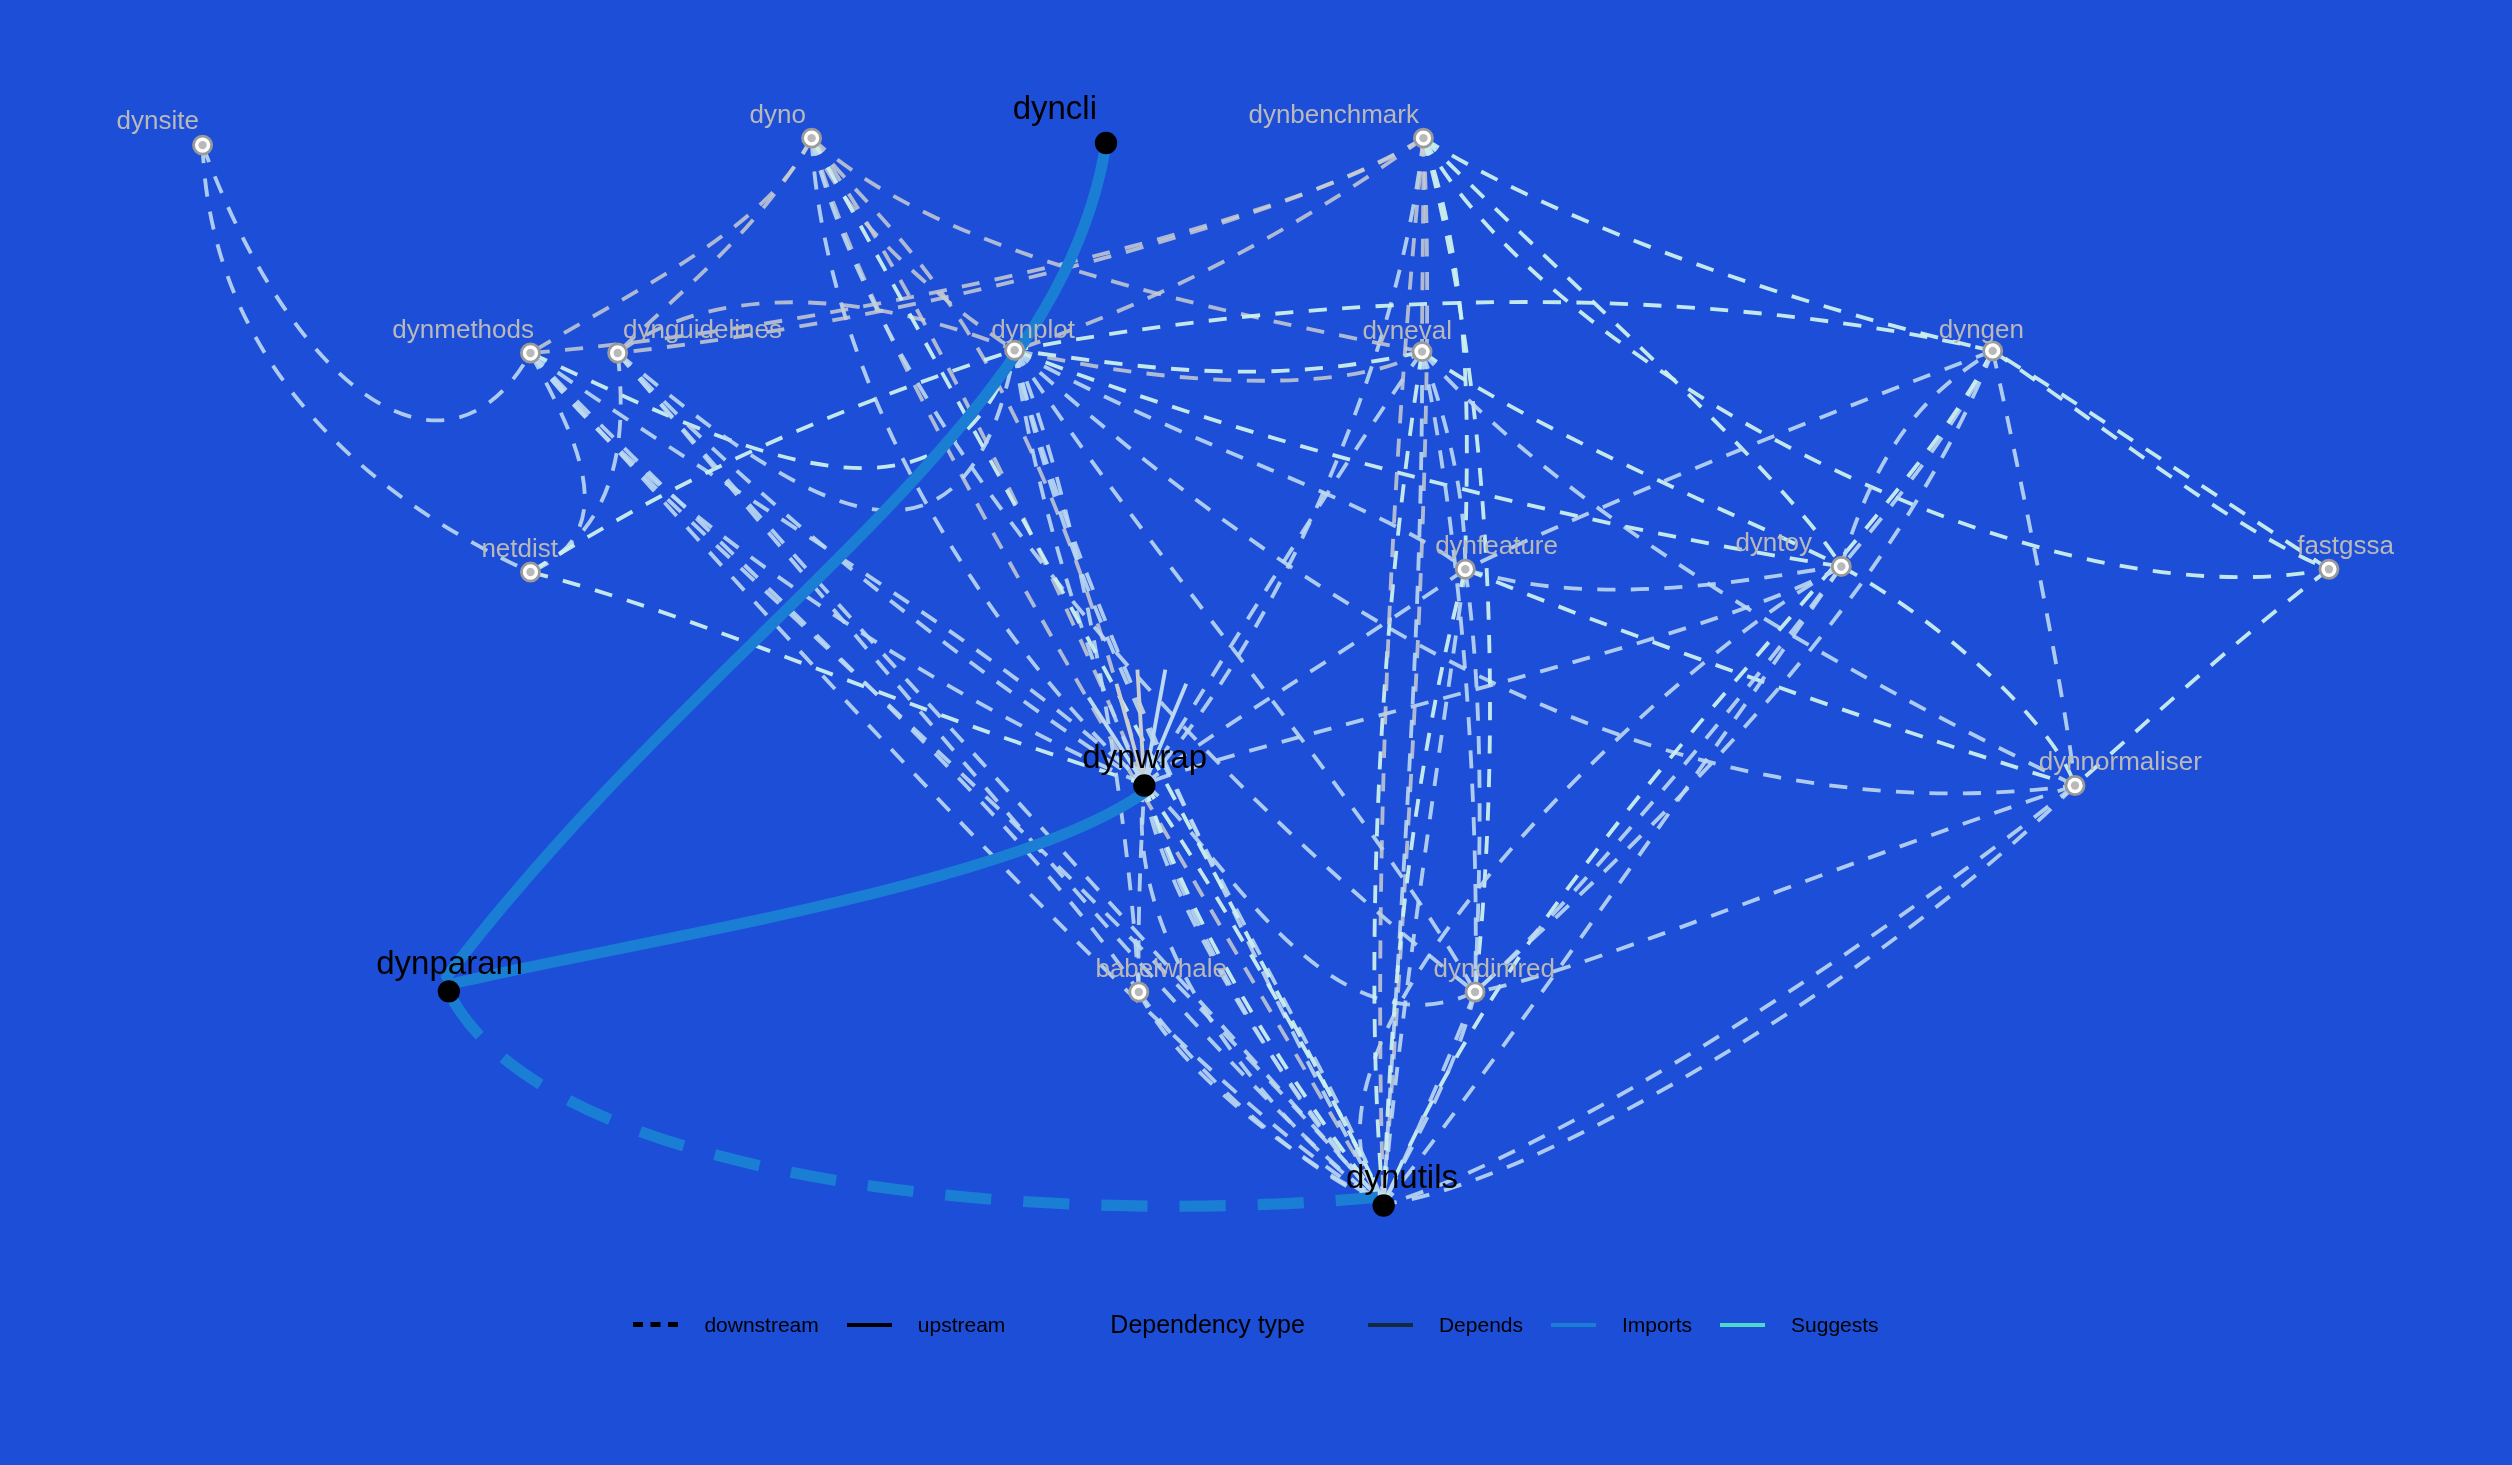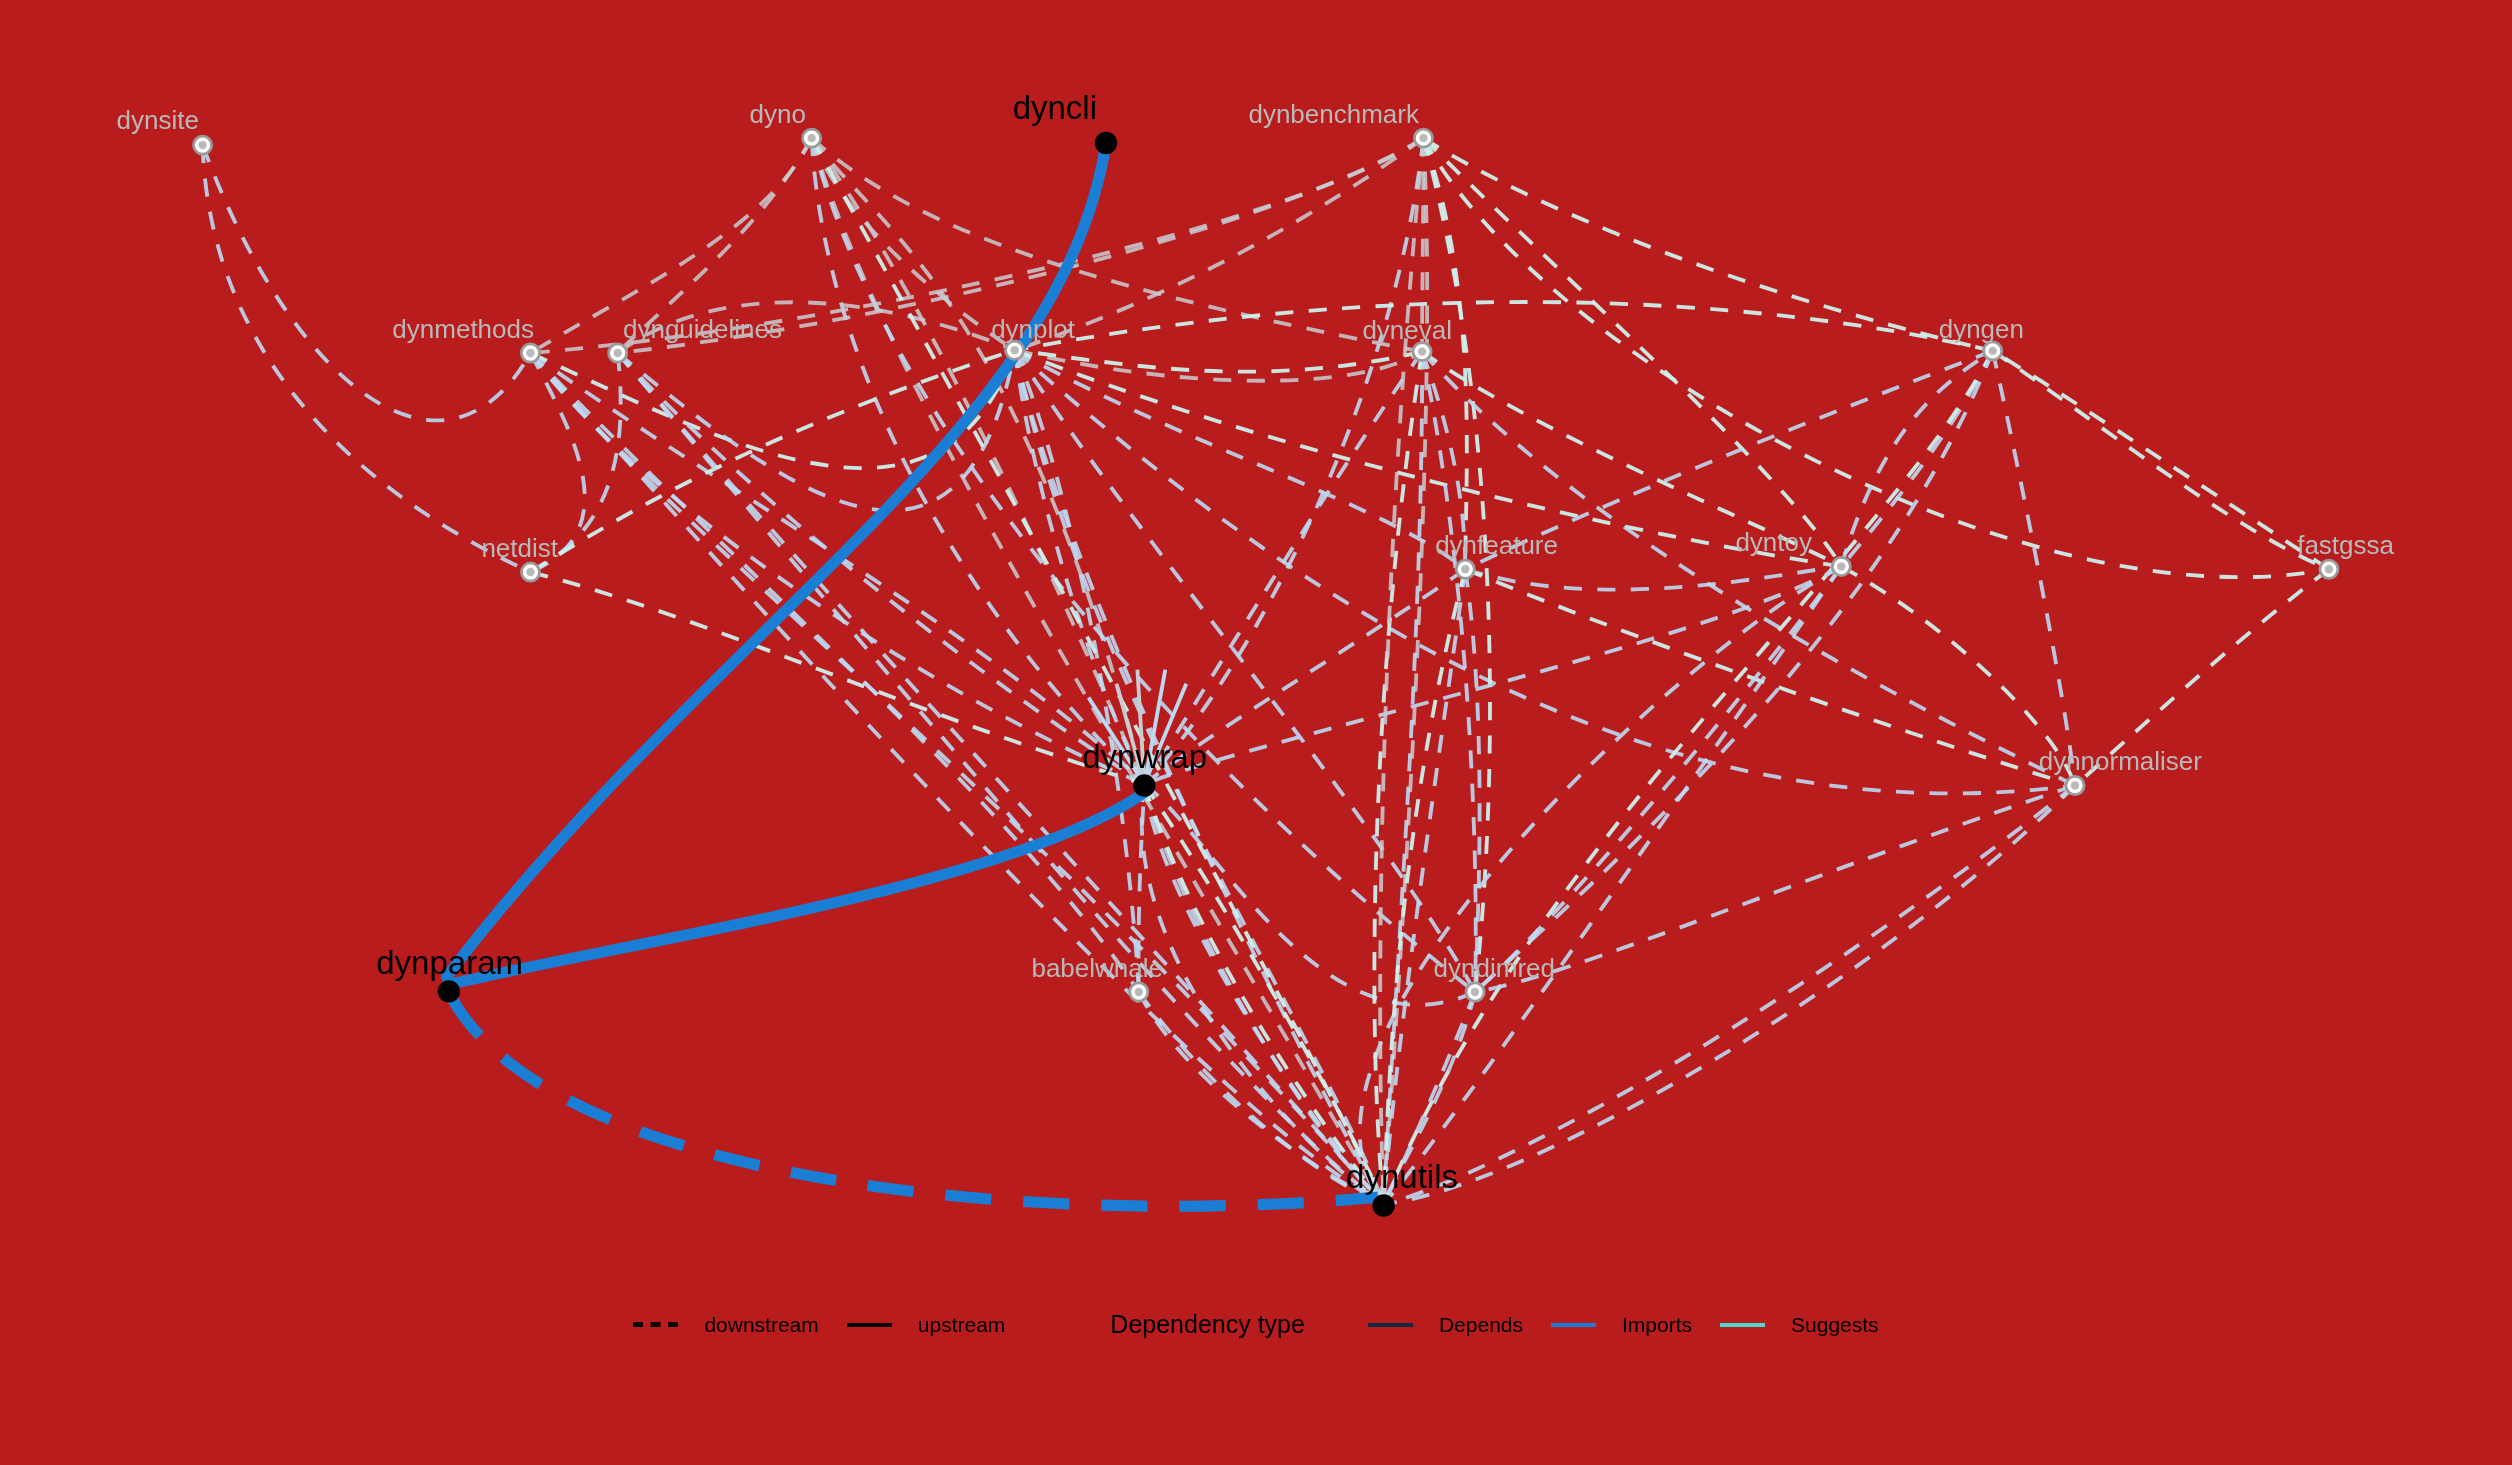--- a/index.html
+++ b/index.html
@@ -11,21 +11,21 @@
     width: 2512px;
     height: 1465px;
     font-family: "Liberation Sans", sans-serif;
     overflow: hidden;
     position: relative;
   }
   #graph-root {
     position: relative;
     width: 2512px;
     height: 1465px;
-    background: #b91c1c;
+    background: #1d4ed8;
   }
   svg.graph-canvas {
     position: absolute;
     inset: 0;
     width: 2512px;
     height: 1465px;
     display: block;
   }
   .node-label {
     position: absolute;
@@ -322,21 +322,21 @@
   <div class="node-label dim" style="left:1075px; top:345px;">dynplot</div>
   <div class="node-label dim" style="left:1452px; top:346px;">dyneval</div>
   <div class="node-label dim" style="left:2024px; top:345px;">dyngen</div>
   <div class="node-label dim" style="left:558px;  top:564px;">netdist</div>
   <div class="node-label dim" style="left:1558px; top:561px;">dynfeature</div>
   <div class="node-label dim" style="left:1812px; top:558px;">dyntoy</div>
   <div class="node-label dim" style="left:2394px; top:561px;">fastgssa</div>
   <div class="node-label hl" style="left:1207px; top:776px;">dynwrap</div>
   <div class="node-label dim" style="left:2202px; top:777px;">dynnormaliser</div>
   <div class="node-label hl" style="left:523px;  top:982px;">dynparam</div>
-  <div class="node-label dim" style="left:1163px; top:984px;">babelwhale</div>
+  <div class="node-label dim" style="left:1227px; top:984px;">babelwhale</div>
   <div class="node-label dim" style="left:1555px; top:984px;">dyndimred</div>
   <div class="node-label hl" style="left:1458px; top:1196px;">dynutils</div>
 
   <div class="legend-layer">
     <div class="legend-row">
 
       <div class="legend-item">
         <span class="swatch dashed" style="border-top-color:#000000;"></span>
         <span class="legend-text">downstream</span>
       </div>

